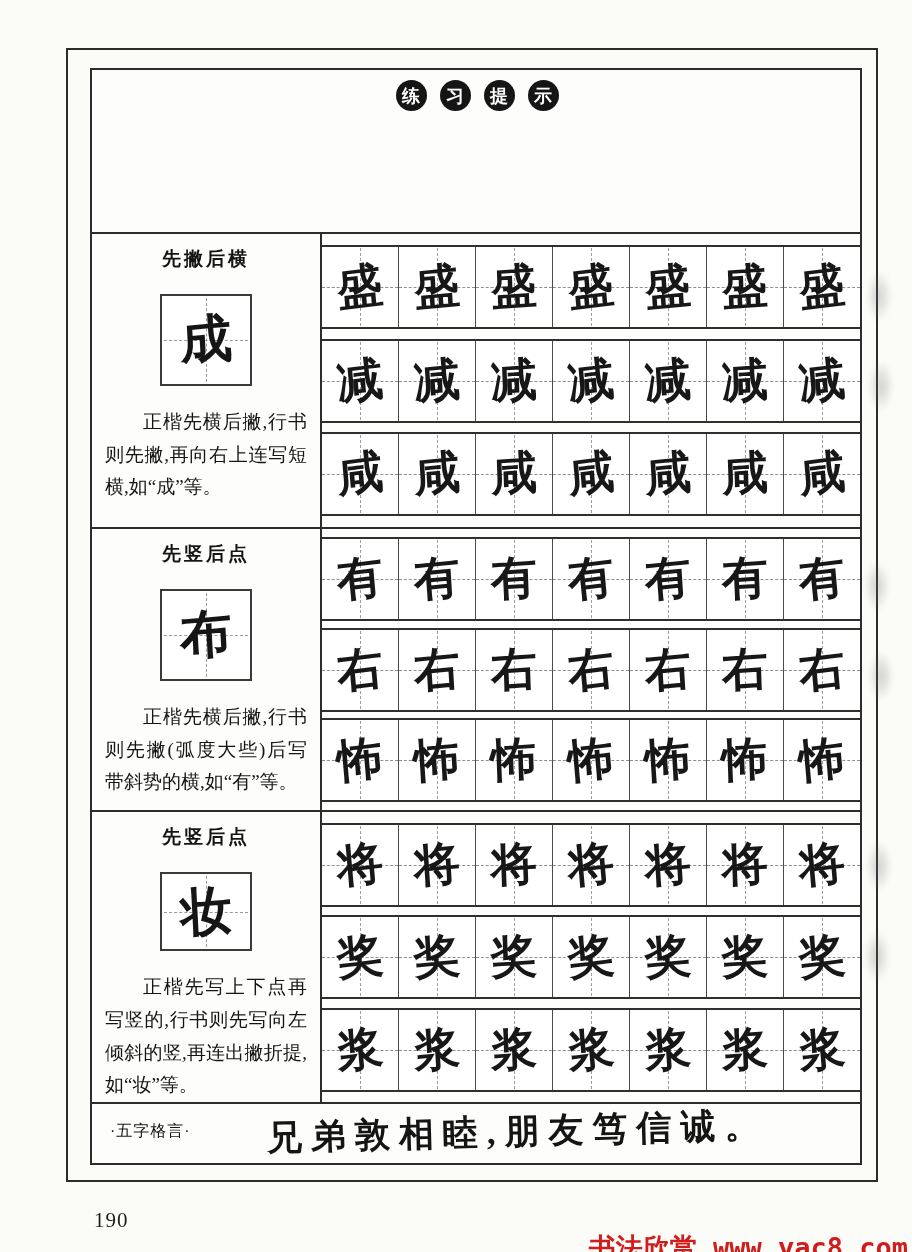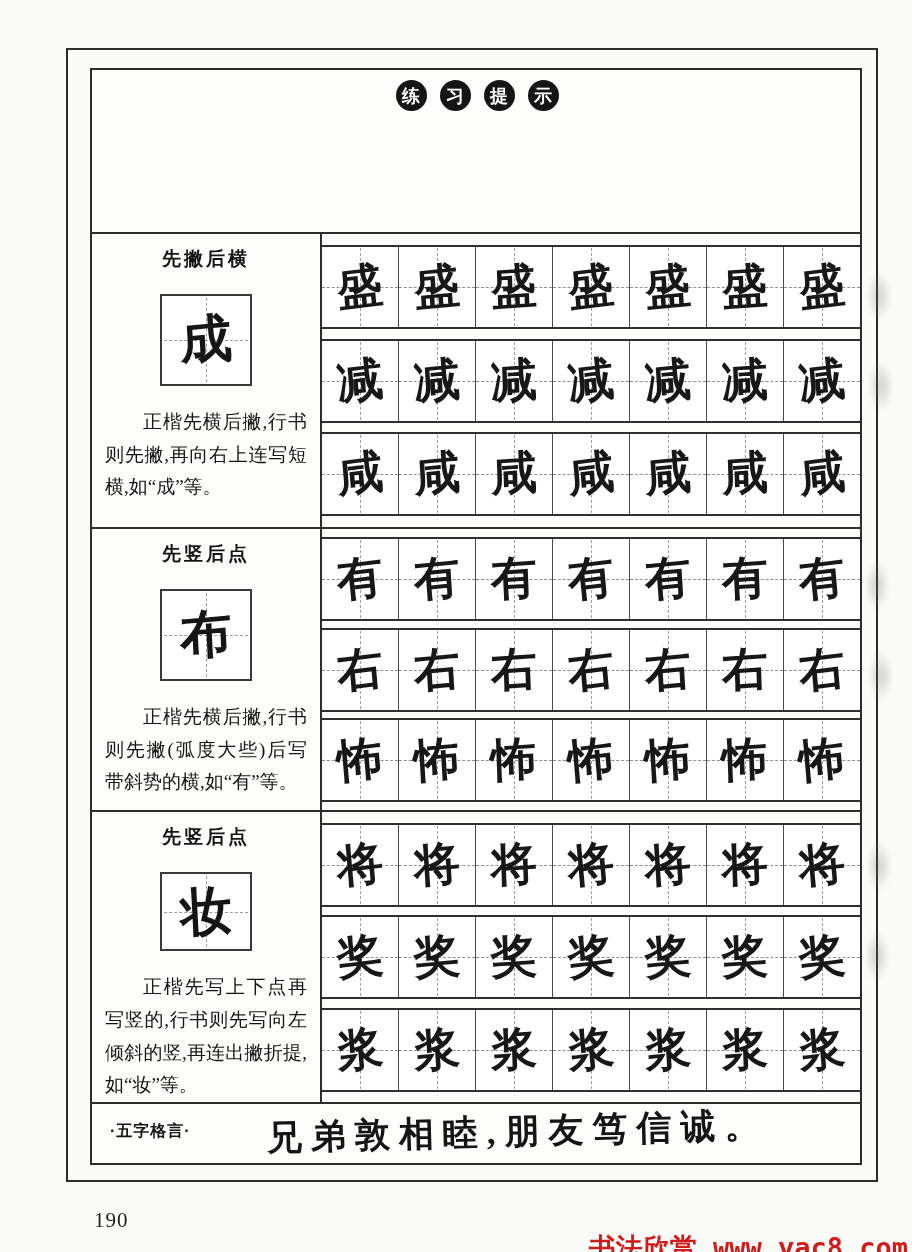--- a/index.html
+++ b/index.html
@@ -94,21 +94,21 @@
     content:""; position:absolute; top:1px; bottom:1px; left:50%;
     border-left:1px dashed #9f9f9f;
   }
   .pchar {
     position:relative; z-index:1; font-family:cursive, serif;
     font-size:46px; font-weight:600; color:#171717; line-height:1;
   }
   
   .motto { flex:1; display:flex; align-items:center; padding:0 10px 4px 18px; }
   .motto-label {
-    font-family:"Liberation Sans", sans-serif; font-weight:bold;
+    font-family:"Liberation Sans", sans-serif; font-weight:normal;
     font-size:16px; letter-spacing:1px; white-space:nowrap;
   }
   .motto-text {
     flex:1; text-align:center; font-family:cursive, serif;
     font-size:35px; font-weight:600; letter-spacing:9px;
     transform:rotate(-1.5deg); padding-right:6px;
   }
   
   .page-number {
     position:absolute; left:94px; top:1208px;

